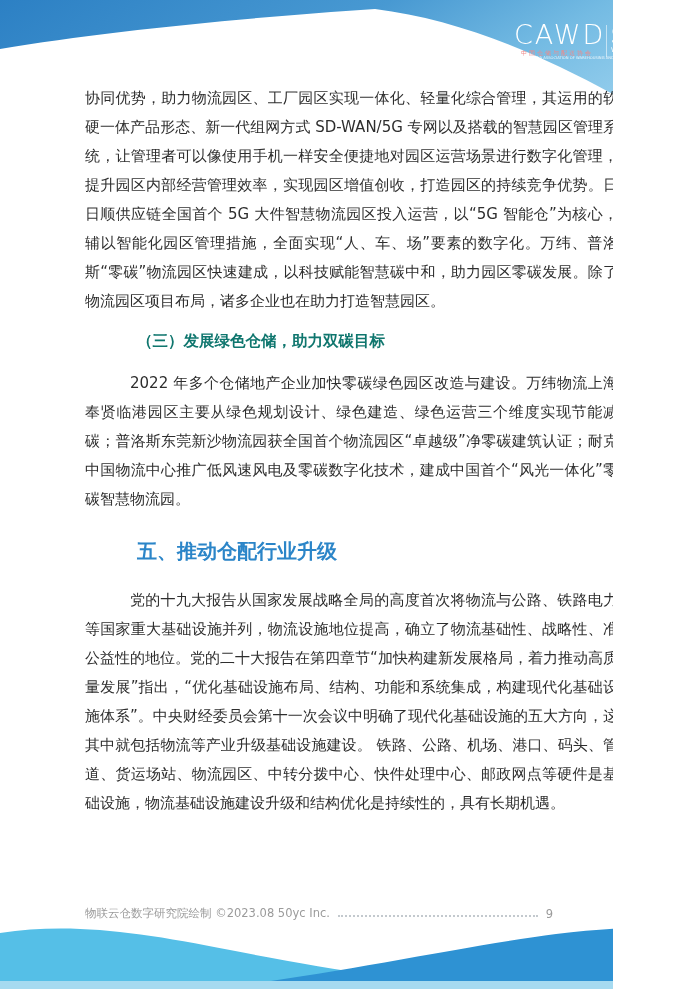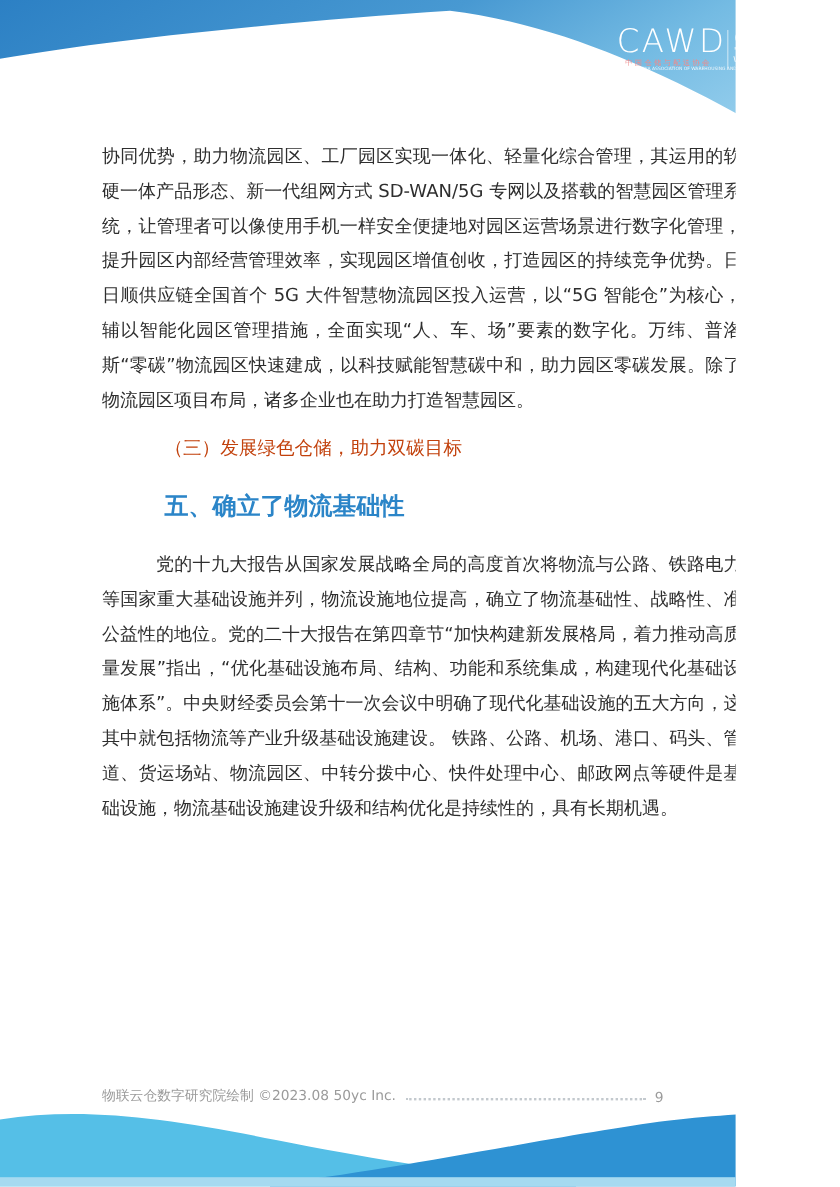--- a/index.html
+++ b/index.html
@@ -26,23 +26,23 @@
   .wlyc{position:absolute;left:611px;top:22px;width:82px;text-align:center;color:#fff;}
   .wlyc-cn{position:relative;display:inline-block;font-size:19px;font-weight:bold;letter-spacing:1px;line-height:24px;}
   .wlyc-arrow{position:absolute;right:-7px;top:-6px;font-size:11px;font-weight:bold;color:#e8442e;}
   .wlyc-cloud{position:absolute;right:-5px;top:-7px;}
   .wlyc-en{font-size:6.5px;letter-spacing:.4px;line-height:8px;white-space:nowrap;}
   .wlyc-en .red{color:#e8442e;font-weight:bold;}
 
   
   .content{position:absolute;top:0;left:0;width:700px;padding:84px 82px 0 85px;box-sizing:border-box;}
   .para{font-size:15px;line-height:29px;color:#2e2e2e;text-align:justify;margin:0 0 14px 0;text-indent:3em;}
-  .para.first{text-indent:0;margin-top:32px;}
+  .para.first{text-indent:0;}
   .para.small{font-size:14px;line-height:30px;text-indent:2.7em;}
-  .sub-heading{font-size:15.5px;font-weight:normal;color:#c2410c;margin:14px 0 17px 0;text-indent:52px;line-height:22px;}
+  .sub-heading{font-size:15.5px;font-weight:bold;color:#0f766e;margin:14px 0 17px 0;text-indent:52px;line-height:22px;}
   .section-heading{font-size:20px;font-weight:bold;color:#2b85c8;margin:24px 0 22px 0;text-indent:52px;line-height:26px;}
 
   
   .attribution-row{
     position:absolute;left:85px;right:60px;top:906px;display:flex;align-items:center;
     color:#9b9b9b;font-size:11.5px;gap:8px;justify-content:center;
   }
   .leader{flex:1 1 auto;border-bottom:2px dotted #c3c9ce;height:1px;margin-top:3px;}
   .page-number{color:#9b9b9b;}
   .waves{position:absolute;left:0;bottom:0;width:700px;height:72px;}
@@ -92,22 +92,23 @@
       </span>
       <div class="wlyc-en"><span>WAREHOUSE </span><span class="red">IN</span><span> </span><span class="red">C</span><span>LOUD</span></div>
     </div>
   </div>
 
   <div class="content">
     <p class="para first">协同优势，助力物流园区、工厂园区实现一体化、轻量化综合管理，其运用的软硬一体产品形态、新一代组网方式 SD-WAN/5G 专网以及搭载的智慧园区管理系统，让管理者可以像使用手机一样安全便捷地对园区运营场景进行数字化管理，提升园区内部经营管理效率，实现园区增值创收，打造园区的持续竞争优势。日日顺供应链全国首个 5G 大件智慧物流园区投入运营，以“5G 智能仓”为核心，辅以智能化园区管理措施，全面实现“人、车、场”要素的数字化。万纬、普洛斯“零碳”物流园区快速建成，以科技赋能智慧碳中和，助力园区零碳发展。除了物流园区项目布局，诸多企业也在助力打造智慧园区。</p>
 
     <h3 class="sub-heading">（三）发展绿色仓储，助力双碳目标</h3>
 
+    <p class="para">2022 年多个仓储地产企业加快零碳绿色园区改造与建设。万纬物流上海奉贤临港园区主要从绿色规划设计、绿色建造、绿色运营三个维度实现节能减碳；普洛斯东莞新沙物流园获全国首个物流园区“卓越级”净零碳建筑认证；耐克中国物流中心推广低风速风电及零碳数字化技术，建成中国首个“风光一体化”零碳智慧物流园。</p>
 
-    <h2 class="section-heading">五、确立了物流基础性</h2>
+    <h2 class="section-heading">五、推动仓配行业升级</h2>
 
 
 
     <p class="para">党的十九大报告从国家发展战略全局的高度首次将物流与公路、铁路电力等国家重大基础设施并列，物流设施地位提高，确立了物流基础性、战略性、准公益性的地位。党的二十大报告在第四章节“加快构建新发展格局，着力推动高质量发展”指出，“优化基础设施布局、结构、功能和系统集成，构建现代化基础设施体系”。中央财经委员会第十一次会议中明确了现代化基础设施的五大方向，这其中就包括物流等产业升级基础设施建设。 铁路、公路、机场、港口、码头、管道、货运场站、物流园区、中转分拨中心、快件处理中心、邮政网点等硬件是基础设施，物流基础设施建设升级和结构优化是持续性的，具有长期机遇。</p>
   </div>
 
   <div class="attribution-row">
     <span>物联云仓数字研究院绘制 ©2023.08 50yc Inc.</span>
     <span class="leader"></span>
     <span class="page-number">9</span>

